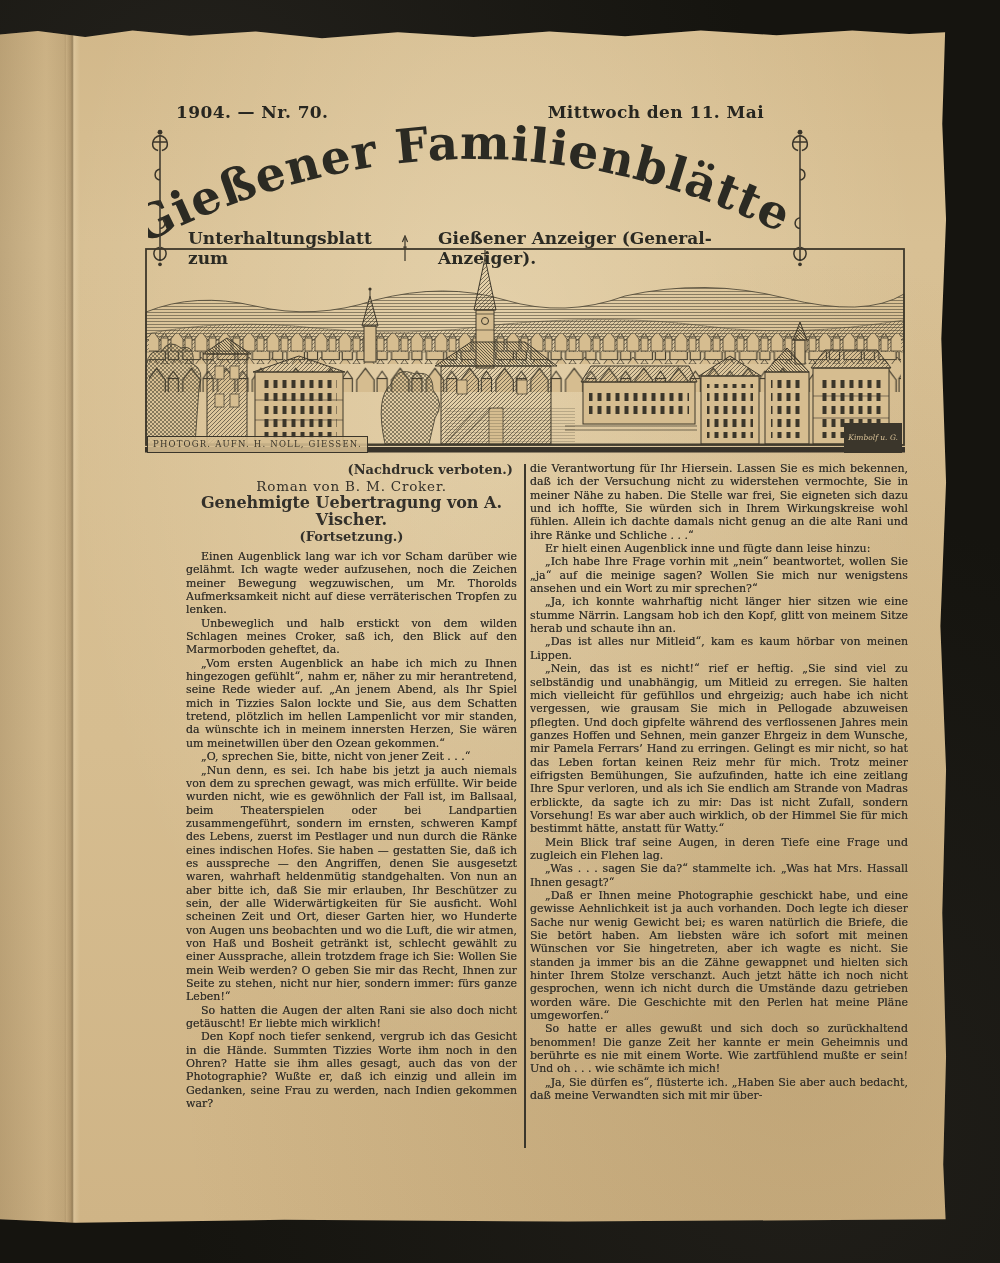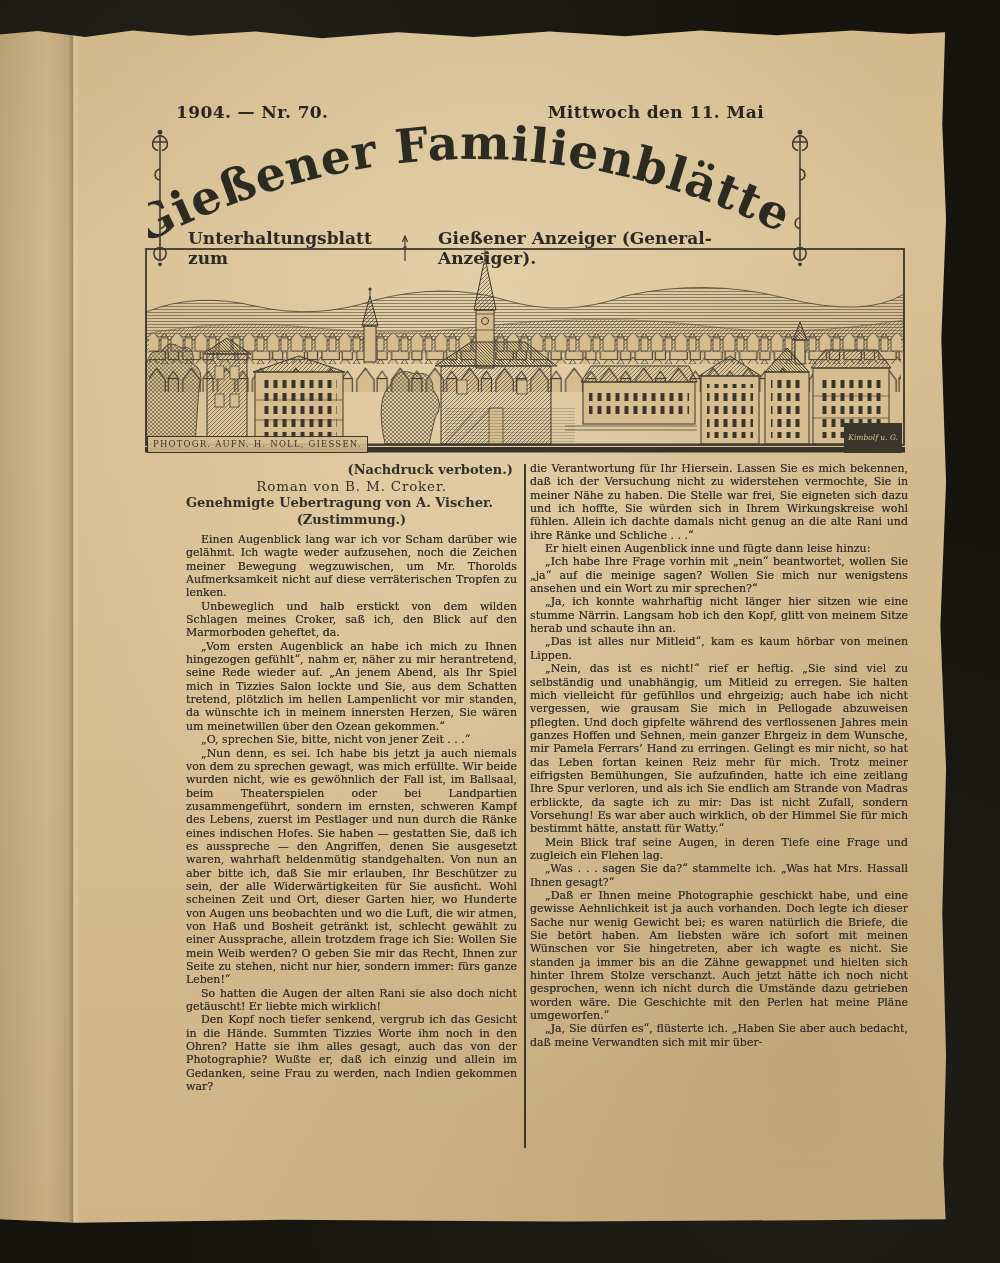--- a/index.html
+++ b/index.html
@@ -51,21 +51,21 @@
   
   .article{position:absolute;left:150px;top:434px;width:722px;height:694px;display:flex;margin-left:36px;}
   .col{overflow:hidden;height:100%;}
   .col-left{width:331px;}
   .col-divider{width:2px;background:#3b372c;margin:2px 4px 8px 7px;}
   .col-right{width:378px;}
   .notice{text-align:right;font-size:13px;font-weight:bold;padding-right:4px;line-height:16px;}
   .art-title{text-align:center;font-size:26px;font-weight:bold;letter-spacing:1px;color:#26251f;
     margin:7px 0 5px;line-height:30px;}
   .art-byline{text-align:center;font-size:13.5px;letter-spacing:.8px;line-height:16px;}
-  .art-trans{font-size:13px;font-weight:bold;line-height:17px;}
+  .art-trans{text-align:center;font-size:16px;font-weight:bold;line-height:17px;}
   .art-cont{text-align:center;font-size:13px;font-weight:bold;line-height:17px;margin-bottom:5px;}
   .body-text p{margin:0;font-size:11px;line-height:13.35px;text-align:justify;text-indent:15px;
     color:#33302a;text-shadow:0 0 .4px rgba(51,48,42,.75);hyphens:auto;}
   .body-text p.p-cont{text-indent:0;}
 </style>
 </head>
 <body>
 
 <div class="page">
   <div class="fold-shadow"></div>
@@ -215,37 +215,38 @@
     </svg>
     <div class="ill-caption">Photogr. Aufn. H. Noll, Giessen.</div>
     <div class="ill-signature">Kimbolf u. G.</div>
   </div>
 
   <div class="article">
     <div class="col col-left body-text">
       <div class="notice">(Nachdruck verboten.)</div>
       <div class="art-byline">Roman von B. M. Croker.</div>
       <div class="art-trans">Genehmigte Uebertragung von A. Vischer.</div>
-      <div class="art-cont">(Zustimmung.)</div>
+      <div class="art-cont">(Fortsetzung.)</div>
       <p>Einen Augenblick lang war ich vor Scham darüber wie gelähmt. Ich wagte weder aufzusehen, noch die Zeichen meiner Bewegung wegzuwischen, um Mr. Thorolds Aufmerksamkeit nicht auf diese verräterischen Tropfen zu lenken.</p>
       <p>Unbeweglich und halb erstickt von dem wilden Schlagen meines Croker, saß ich, den Blick auf den Marmorboden geheftet, da.</p>
       <p>„Vom ersten Augenblick an habe ich mich zu Ihnen hingezogen gefühlt“, nahm er, näher zu mir herantretend, seine Rede wieder auf. „An jenem Abend, als Ihr Spiel mich in Tizzies Salon lockte und Sie, aus dem Schatten tretend, plötzlich im hellen Lampenlicht vor mir standen, da wünschte ich in meinem innersten Herzen, Sie wären um meinetwillen über den Ozean gekommen.“</p>
       <p>„O, sprechen Sie, bitte, nicht von jener Zeit . . .“</p>
       <p>„Nun denn, es sei. Ich habe bis jetzt ja auch niemals von dem zu sprechen gewagt, was mich erfüllte. Wir beide wurden nicht, wie es gewöhnlich der Fall ist, im Ballsaal, beim Theaterspielen oder bei Landpartien zusammengeführt, sondern im ernsten, schweren Kampf des Lebens, zuerst im Pestlager und nun durch die Ränke eines indischen Hofes. Sie haben — gestatten Sie, daß ich es ausspreche — den Angriffen, denen Sie ausgesetzt waren, wahrhaft heldenmütig standgehalten. Von nun an aber bitte ich, daß Sie mir erlauben, Ihr Beschützer zu sein, der alle Widerwärtigkeiten für Sie ausficht. Wohl scheinen Zeit und Ort, dieser Garten hier, wo Hunderte von Augen uns beobachten und wo die Luft, die wir atmen, von Haß und Bosheit getränkt ist, schlecht gewählt zu einer Aussprache, allein trotzdem frage ich Sie: Wollen Sie mein Weib werden? O geben Sie mir das Recht, Ihnen zur Seite zu stehen, nicht nur hier, sondern immer: fürs ganze Leben!“</p>
       <p>So hatten die Augen der alten Rani sie also doch nicht getäuscht! Er liebte mich wirklich!</p>
       <p>Den Kopf noch tiefer senkend, vergrub ich das Gesicht in die Hände. Summten Tizzies Worte ihm noch in den Ohren? Hatte sie ihm alles gesagt, auch das von der Photographie? Wußte er, daß ich einzig und allein im Gedanken, seine Frau zu werden, nach Indien gekommen war?</p>
 
     </div>
     <div class="col-divider"></div>
     <div class="col col-right body-text">
       <p class="p-cont">die Verantwortung für Ihr Hiersein. Lassen Sie es mich bekennen, daß ich der Versuchung nicht zu widerstehen vermochte, Sie in meiner Nähe zu haben. Die Stelle war frei, Sie eigneten sich dazu und ich hoffte, Sie würden sich in Ihrem Wirkungskreise wohl fühlen. Allein ich dachte damals nicht genug an die alte Rani und ihre Ränke und Schliche . . .“</p>
       <p>Er hielt einen Augenblick inne und fügte dann leise hinzu:</p>
       <p>„Ich habe Ihre Frage vorhin mit „nein“ beantwortet, wollen Sie „ja“ auf die meinige sagen? Wollen Sie mich nur wenigstens ansehen und ein Wort zu mir sprechen?“</p>
       <p>„Ja, ich konnte wahrhaftig nicht länger hier sitzen wie eine stumme Närrin. Langsam hob ich den Kopf, glitt von meinem Sitze herab und schaute ihn an.</p>
       <p>„Das ist alles nur Mitleid“, kam es kaum hörbar von meinen Lippen.</p>
       <p>„Nein, das ist es nicht!“ rief er heftig. „Sie sind viel zu selbständig und unabhängig, um Mitleid zu erregen. Sie halten mich vielleicht für gefühllos und ehrgeizig; auch habe ich nicht vergessen, wie grausam Sie mich in Pellogade abzuweisen pflegten. Und doch gipfelte während des verflossenen Jahres mein ganzes Hoffen und Sehnen, mein ganzer Ehrgeiz in dem Wunsche, mir Pamela Ferrars’ Hand zu erringen. Gelingt es mir nicht, so hat das Leben fortan keinen Reiz mehr für mich. Trotz meiner eifrigsten Bemühungen, Sie aufzufinden, hatte ich eine zeitlang Ihre Spur verloren, und als ich Sie endlich am Strande von Madras erblickte, da sagte ich zu mir: Das ist nicht Zufall, sondern Vorsehung! Es war aber auch wirklich, ob der Himmel Sie für mich bestimmt hätte, anstatt für Watty.“</p>
       <p>Mein Blick traf seine Augen, in deren Tiefe eine Frage und zugleich ein Flehen lag.</p>
       <p>„Was . . . sagen Sie da?“ stammelte ich. „Was hat Mrs. Hassall Ihnen gesagt?“</p>
       <p>„Daß er Ihnen meine Photographie geschickt habe, und eine gewisse Aehnlichkeit ist ja auch vorhanden. Doch legte ich dieser Sache nur wenig Gewicht bei; es waren natürlich die Briefe, die Sie betört haben. Am liebsten wäre ich sofort mit meinen Wünschen vor Sie hingetreten, aber ich wagte es nicht. Sie standen ja immer bis an die Zähne gewappnet und hielten sich hinter Ihrem Stolze verschanzt. Auch jetzt hätte ich noch nicht gesprochen, wenn ich nicht durch die Umstände dazu getrieben worden wäre. Die Geschichte mit den Perlen hat meine Pläne umgeworfen.“</p>
+      <p>So hatte er alles gewußt und sich doch so zurückhaltend benommen! Die ganze Zeit her kannte er mein Geheimnis und berührte es nie mit einem Worte. Wie zartfühlend mußte er sein! Und oh . . . wie schämte ich mich!</p>
       <p>„Ja, Sie dürfen es“, flüsterte ich. „Haben Sie aber auch bedacht, daß meine Verwandten sich mit mir über-</p>
     </div>
   </div>
 </div>
 
 </body></html>

